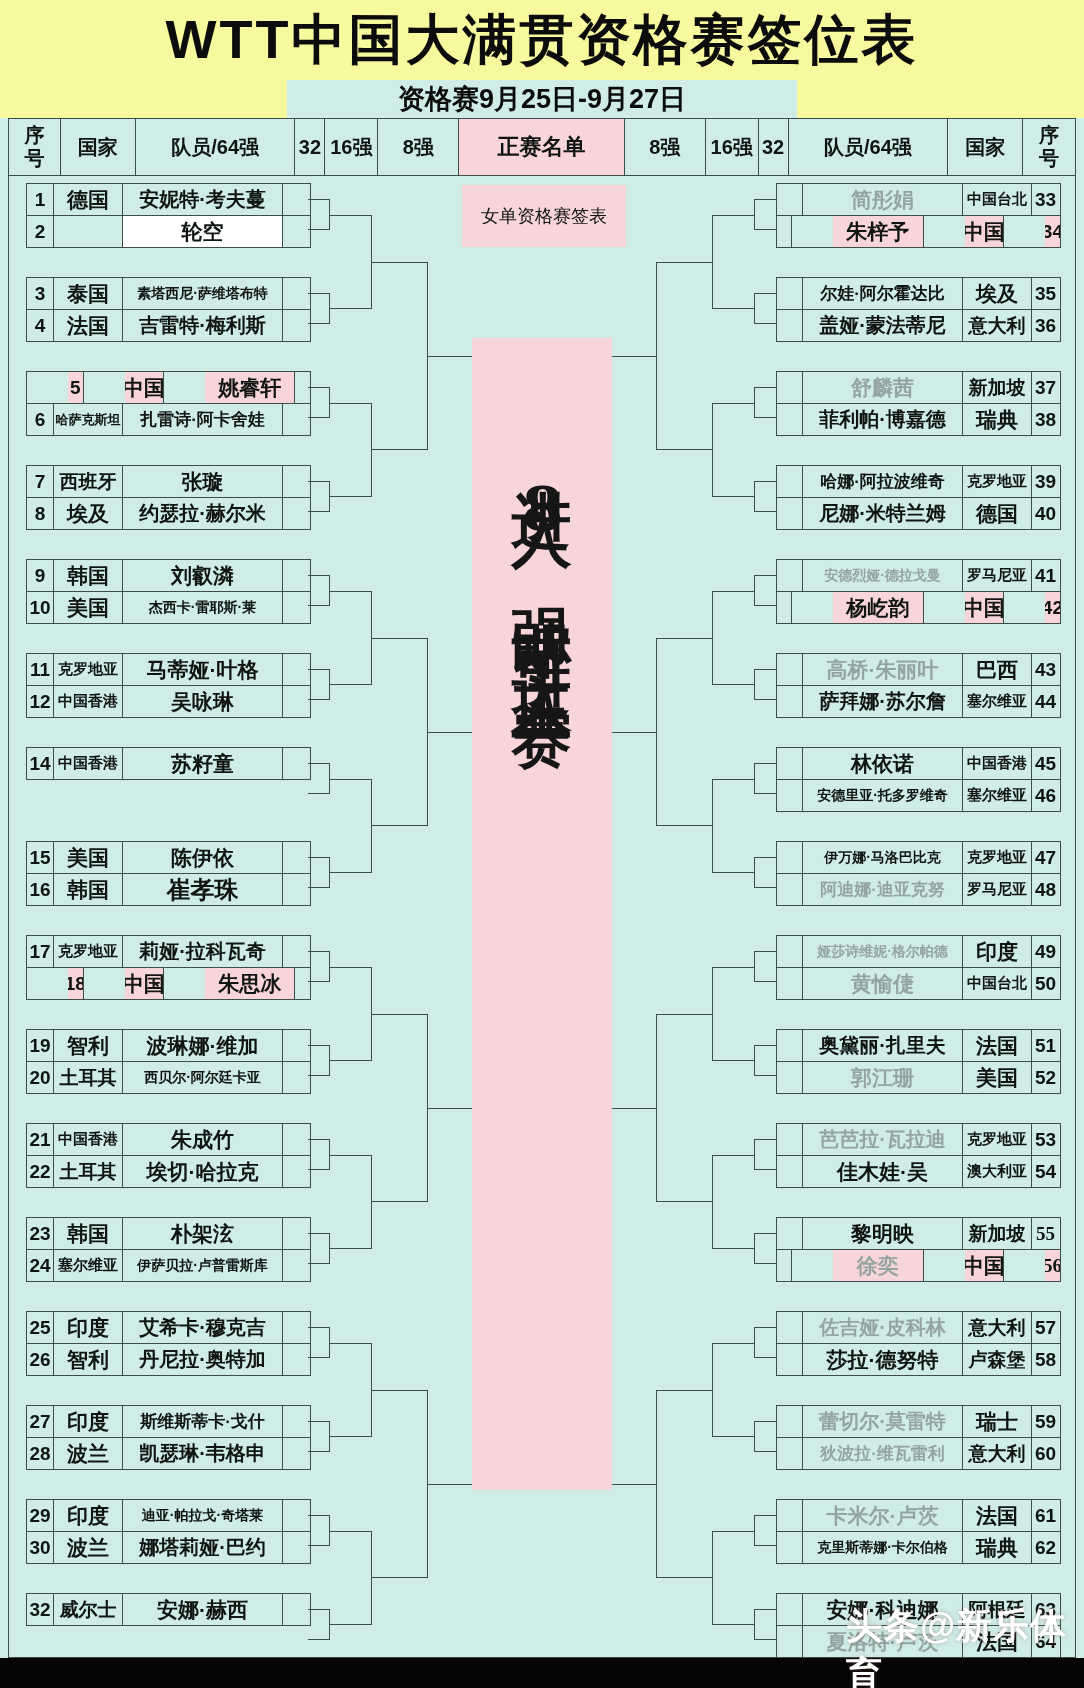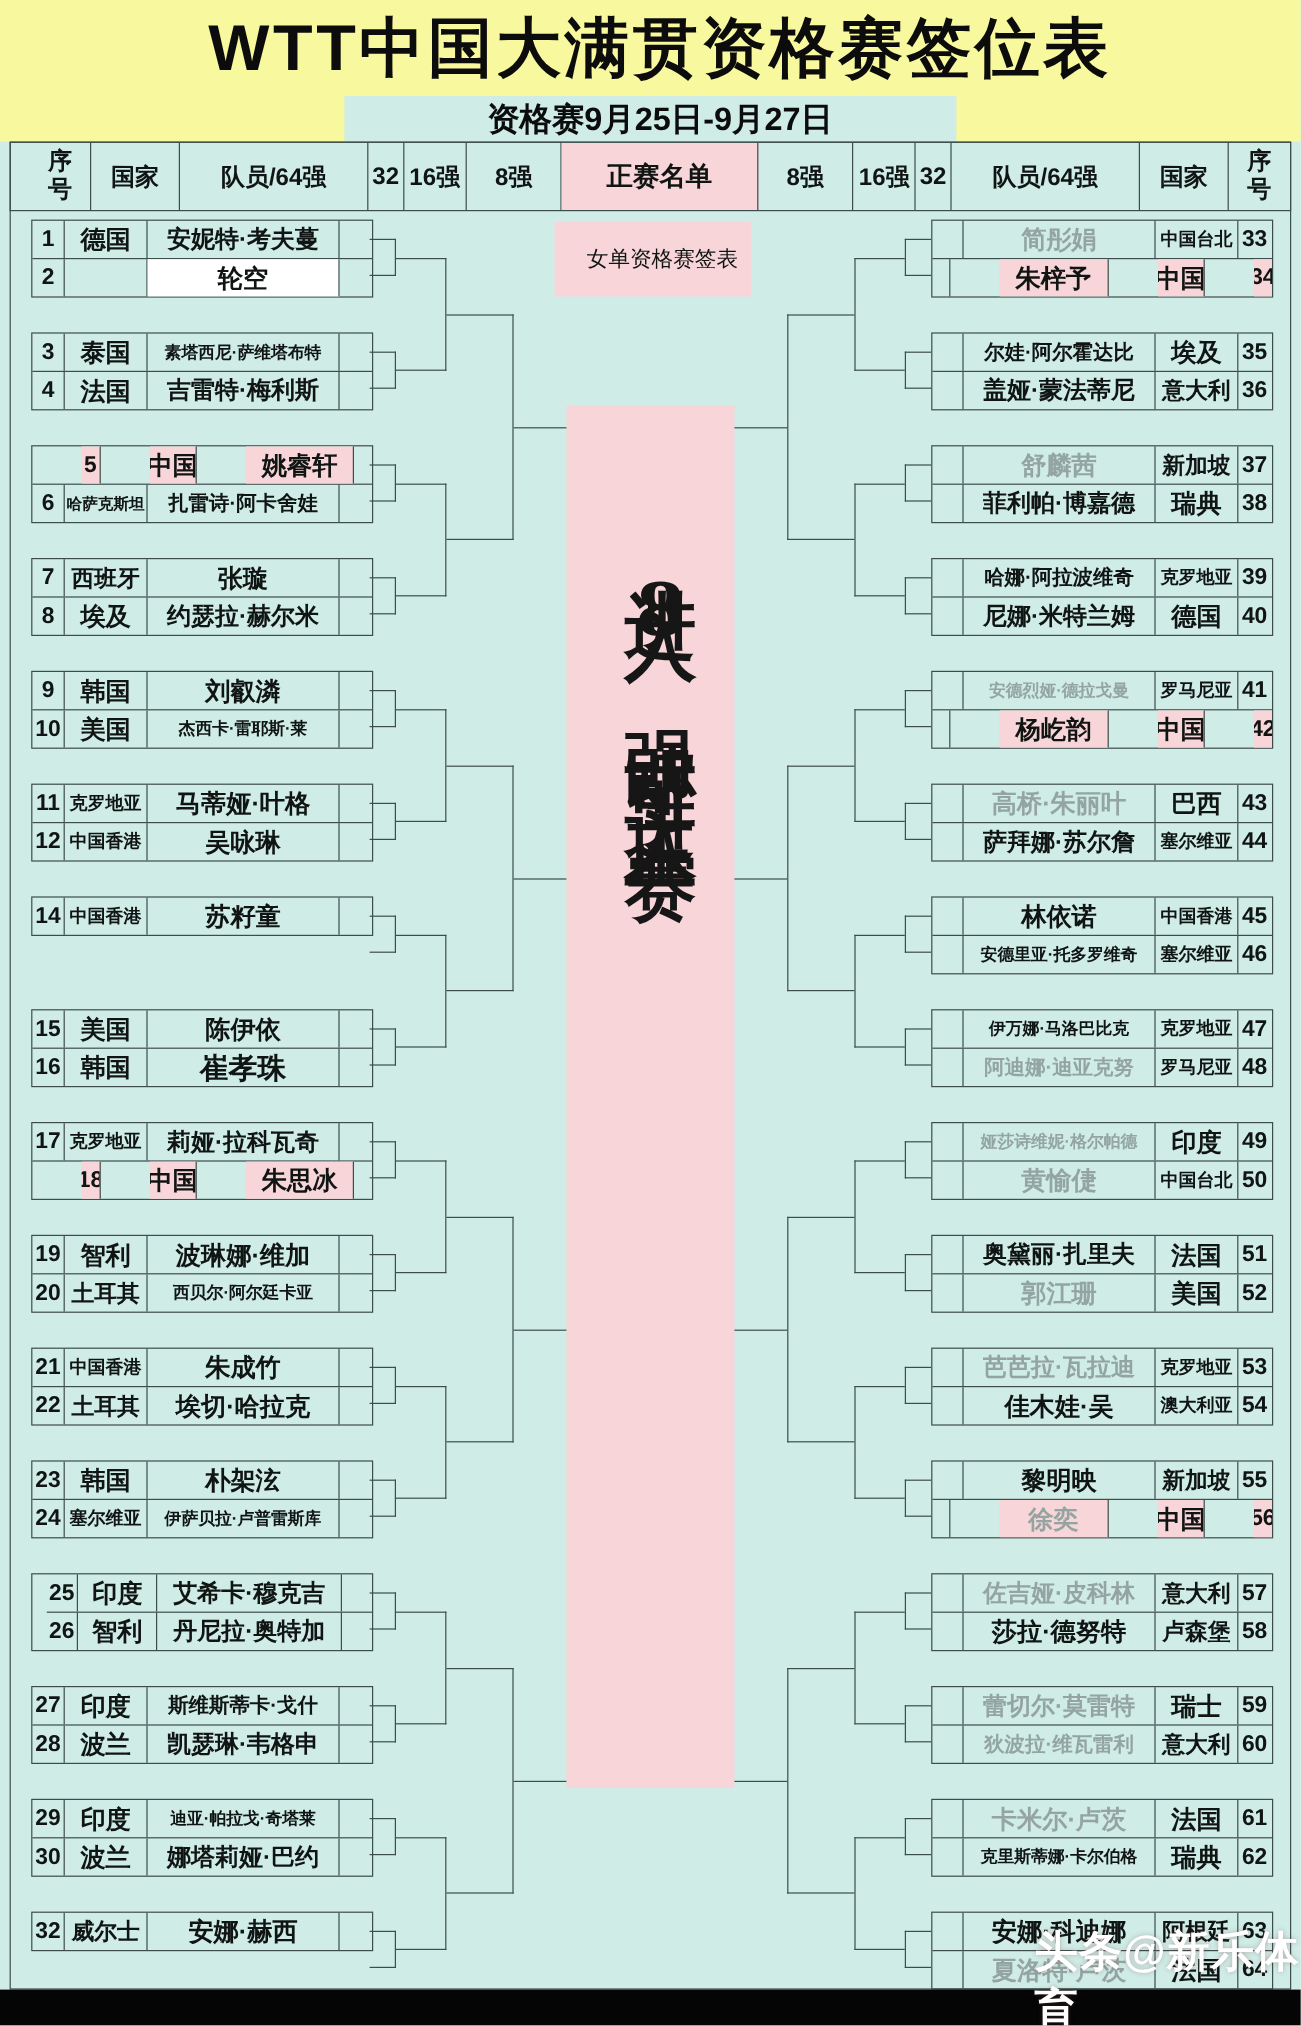--- a/index.html
+++ b/index.html
@@ -1,18 +1,18 @@
 <!DOCTYPE html>
 <html style="--bg: #cfece7; --pink: #f7d5d8; --yellow: #f8f89e; --line: #3d4d4c;"><head>
 <meta charset="utf-8">
 <style>
   html,body{margin:0;padding:0;}
   #page{position:relative;width:1084px;height:1688px;overflow:hidden;
         background:var(--bg,#cfece7);font-family:"Liberation Sans","DejaVu Sans",sans-serif;color:#101513;}
-  .abs{position:absolute;box-sizing:border-box;padding-left:16px;}
+  .abs{position:absolute;box-sizing:border-box;}
   
   #title-band{left:0;top:0;width:1084px;height:118px;background:var(--yellow,#f8f89e);}
   #main-title{left:0;top:0;width:1084px;height:80px;display:flex;align-items:center;justify-content:center;
         font-size:54px;font-weight:800;letter-spacing:3px;color:#0c0c0c;}
   #subtitle-box{left:287px;top:80px;width:510px;height:38px;background:var(--bg,#cfece7);
         display:flex;align-items:center;justify-content:center;font-size:27px;font-weight:800;color:#0c0c0c;}
   
   #header-row{left:8px;top:118px;width:1068px;height:58px;display:flex;border:1.5px solid var(--line,#3d4d4c);}
   .hcell{box-sizing:border-box;border-right:1.5px solid var(--line,#3d4d4c);display:flex;align-items:center;
         justify-content:center;font-size:20px;font-weight:800;text-align:center;}
@@ -244,21 +244,21 @@
           <div class="cell name" style="font-size: 21px;">朴架泫</div>
           <div class="cell tail last"></div>
         </div>
         <div class="prow">
           <div class="cell num">24</div>
           <div class="cell country" style="font-size: 15px;">塞尔维亚</div>
           <div class="cell name" style="font-size: 14px;">伊萨贝拉·卢普雷斯库</div>
           <div class="cell tail last"></div>
         </div>
       </div>
-      <div class="pair" style="left: 26px; top: 1311px; padding-left: 12px;">
+      <div class="pair" style="left: 26px; top: 1311px;">
         <div class="prow first">
           <div class="cell num">25</div>
           <div class="cell country" style="font-size: 21px;">印度</div>
           <div class="cell name" style="font-size: 20px;">艾希卡·穆克吉</div>
           <div class="cell tail last"></div>
         </div>
         <div class="prow">
           <div class="cell num">26</div>
           <div class="cell country" style="font-size: 21px;">智利</div>
           <div class="cell name" style="font-size: 20px;">丹尼拉·奥特加</div>
@@ -480,21 +480,21 @@
           <div class="cell country" style="font-size: 15px;">克罗地亚</div>
           <div class="cell num last">53</div>
         </div>
         <div class="prow">
           <div class="cell tail"></div>
           <div class="cell name" style="font-size: 21px;">佳木娃·吴</div>
           <div class="cell country" style="font-size: 15px;">澳大利亚</div>
           <div class="cell num last">54</div>
         </div>
       </div>
-      <div class="pair" style="left: 776px; top: 1217px;">
+      <div class="pair" style="left: 776px; top: 1217px; font-family: Liberation Serif, serif;">
         <div class="prow first">
           <div class="cell tail"></div>
           <div class="cell name" style="font-size: 21px;">黎明映</div>
           <div class="cell country" style="font-size: 19px;">新加坡</div>
           <div class="cell num last">55</div>
         </div>
         <div class="prow pink">
           <div class="cell tail"></div>
           <div class="cell name faded" style="font-size: 21px;">徐奕</div>
           <div class="cell country" style="font-size: 21px;">中国</div>

